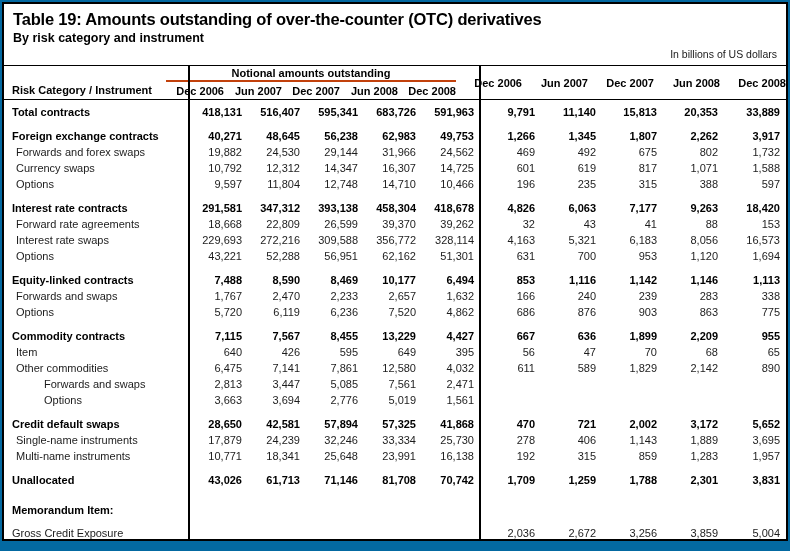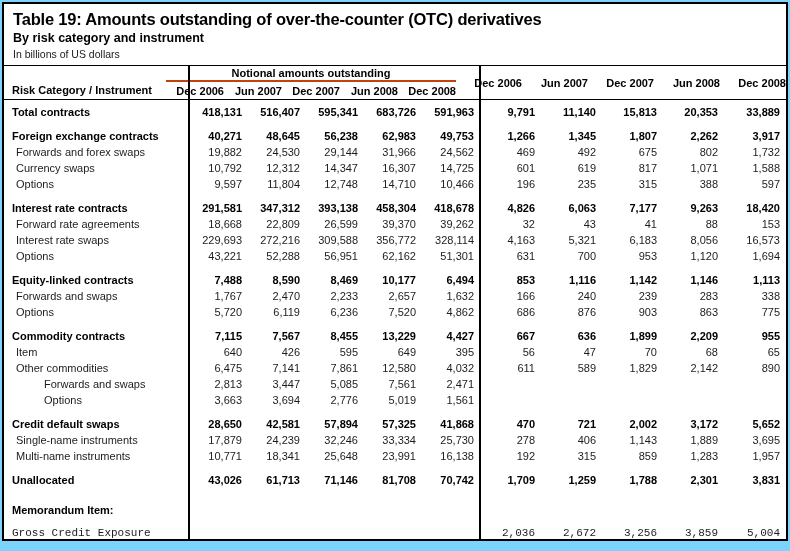--- a/index.html
+++ b/index.html
@@ -4,34 +4,34 @@
 <style>
   html, body {
     margin: 0; padding: 0;
     background: #ffffff;
     font-family: "Liberation Sans", sans-serif;
     color: #000;
   }
   .page {
     position: relative;
     width: 790px; height: 551px;
-    background: #7dd3fc;
+    background: #0369a1;
   }
   .frame {
     position: absolute;
     left: 2px; top: 2px;
     width: 782px; height: 535px;
     border: 2px solid #000;
     background: #fff;
   }
   
   .title-block { padding: 5px 9px 4px 9px; }
   .title   { font-size: 16.5px; font-weight: bold; letter-spacing: -0.2px; line-height: 21px; }
   .subtitle{ font-size: 12.5px; font-weight: bold; line-height: 17px; }
-  .unit    { font-size: 10.5px; line-height: 14px; color: #1a1a1a; }
+  .unit    { font-size: 10.5px; line-height: 14px; color: #1a1a1a; text-align: right; }
 
   
   .table-region { position: relative; }
   .vline {
     position: absolute; top: 0; bottom: 0;
     width: 1.5px; background: #000; z-index: 3;
   }
   .vline.v1 { left: 184px; }
   .vline.v2 { left: 475px; }
 
@@ -71,21 +71,21 @@
     height: 16px; align-items: center;
     font-size: 11px; color: #1c1c1c;
   }
   .row .lbl { padding-left: 8px; white-space: nowrap; }
   .row .num { text-align: right; padding-right: 6px; white-space: nowrap; }
   .row.section { font-weight: bold; color: #000; margin-top: 8px; }
   .tbody .row.section:first-child { margin-top: 1px; }
   .row.sub .lbl    { padding-left: 12px; }
   .row.subsub .lbl { padding-left: 40px; }
   .row.memo-header { font-weight: bold; color: #000; margin-top: 14px; }
-  .row.memo-item   { margin-top: 7px; font-family: Liberation Mono, monospace; }
+  .row.memo-item   { margin-top: 7px; }
 </style>
 </head>
 <body>
 
 <div class="page">
   <div class="frame">
 
     <div class="title-block">
       <div class="title">Table 19: Amounts outstanding of over-the-counter (OTC) derivatives</div>
       <div class="subtitle">By risk category and instrument</div>

